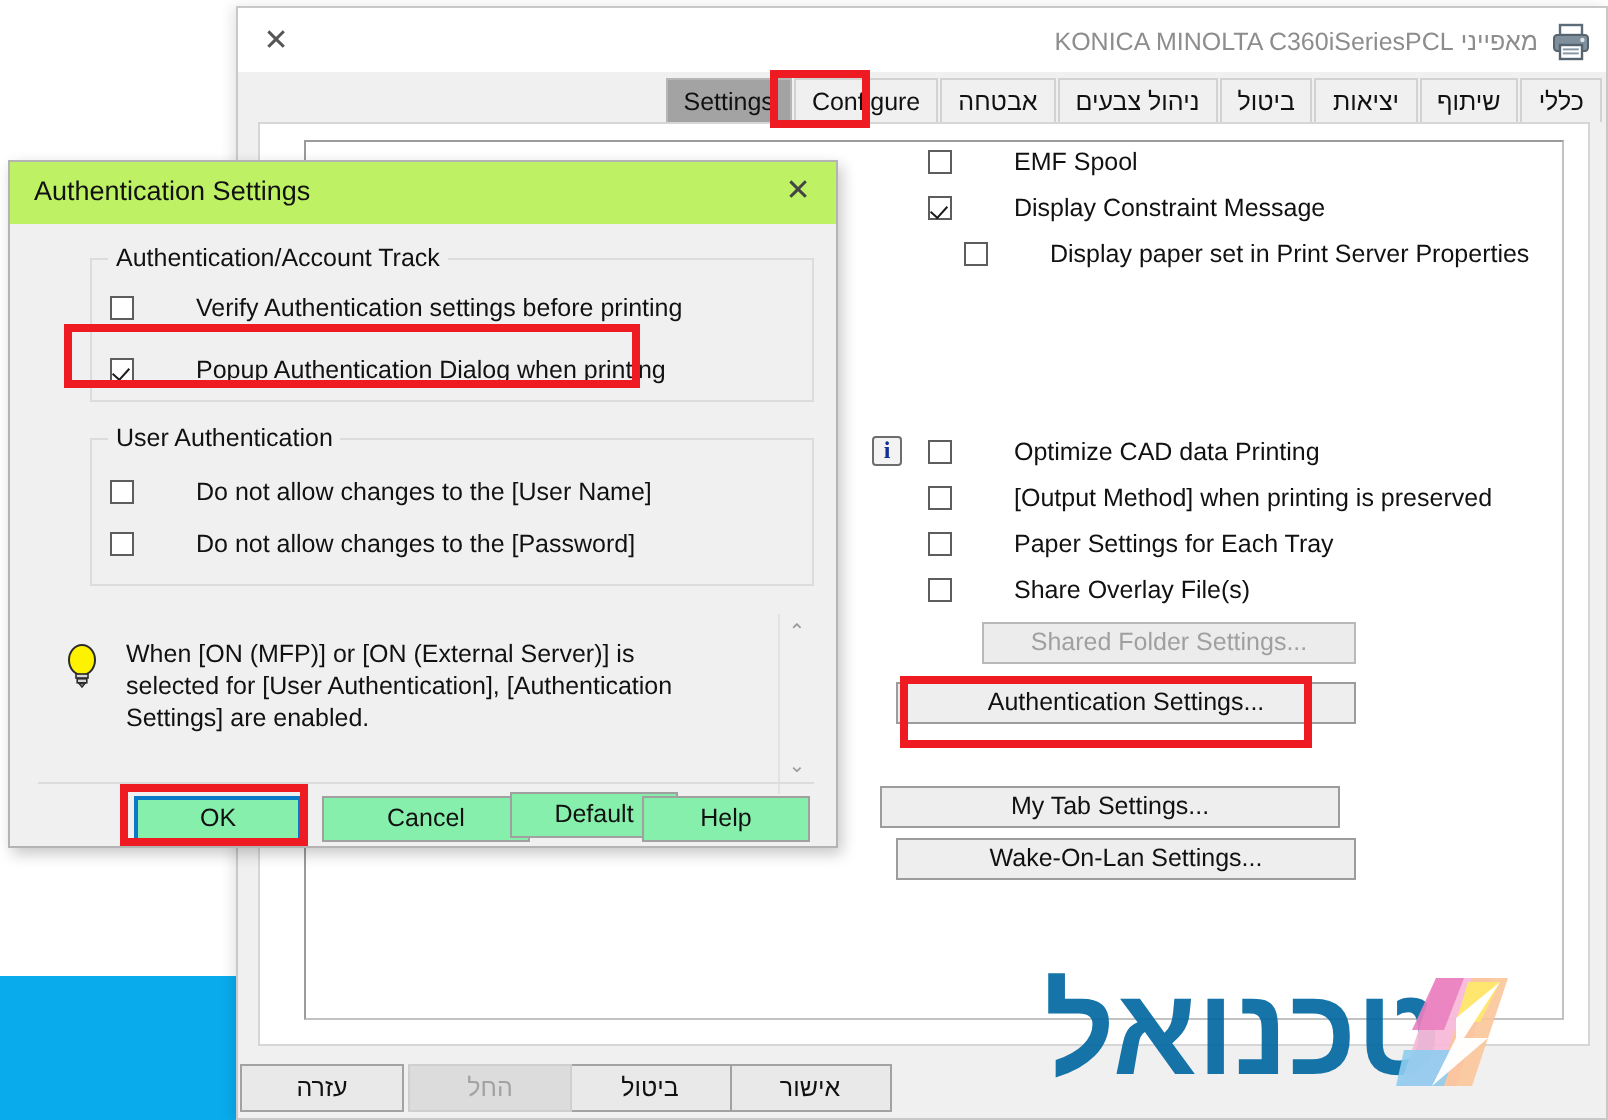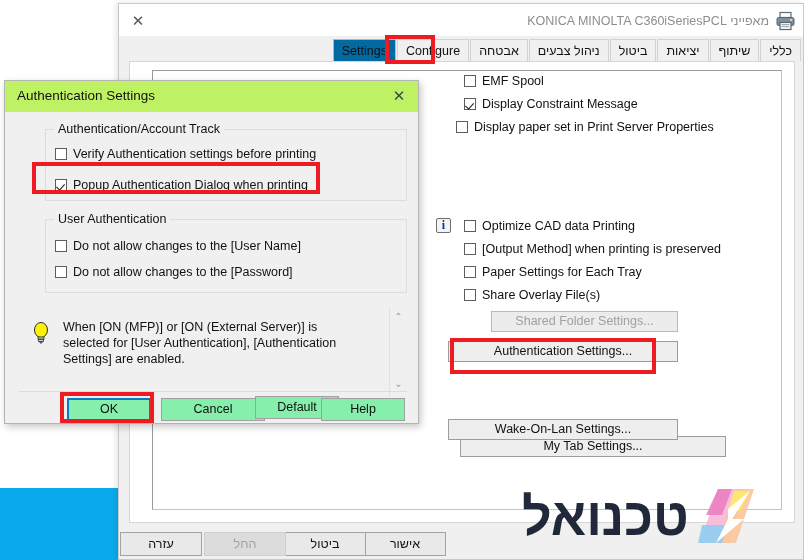--- a/index.html
+++ b/index.html
@@ -48,36 +48,36 @@
     position:absolute;left:0;top:33px;width:100%;height:25px;
     background:#f0f0f0;direction:rtl;white-space:nowrap;
     box-sizing:border-box;
   }
   .tabstrip .tabs-inner{position:absolute;right:2px;top:2px;display:flex;flex-direction:row;}
   .tab{
     height:22px;line-height:22px;padding:0 8px;margin-left:1px;
     background:#f0f0f0;border:1px solid #d2d2d2;border-bottom:none;
     font-size:12.5px;color:#111;box-sizing:border-box;cursor:default;
   }
-  .tab.selected{background:#0369a1;border-color:#b6b6b6;}
+  .tab.selected{background:#a3a3a3;border-color:#b6b6b6;}
   .tab.ltr{direction:ltr;}
 
   
   .content-panel{
     position:absolute;left:10px;top:57px;width:666px;height:462px;
     background:#ffffff;border:1px solid #d6d6d6;box-sizing:border-box;
   }
   .inner-frame{
     position:absolute;left:22px;top:8px;width:630px;height:440px;
     border:1px solid #c2c2c2;border-top:1px solid #9b9b9b;border-left:1px solid #9b9b9b;
     box-sizing:border-box;background:transparent;
   }
 
   
-  .cbrow{position:absolute;display:flex;align-items:center;white-space:nowrap;}
+  .cbrow{position:absolute;display:flex;align-items:center;white-space:nowrap;gap:25px;}
   .cbox{
     width:12px;height:12px;border:1px solid #5d5d5d;background:#fff;
     box-sizing:border-box;position:relative;flex:0 0 auto;
   }
   .cbox.checked::after{
     content:"";position:absolute;left:2px;top:1.5px;width:4px;height:7px;
     border:solid #1b1b1b;border-width:0 1.6px 1.6px 0;transform:rotate(42deg);
   }
   .cblabel{margin-left:6px;font-size:12.5px;color:#111;line-height:14px;}
 
@@ -159,21 +159,21 @@
   .dbtn.focus{border:2px solid #0a7ac8;line-height:19px;}
 
   
   .redbox{position:absolute;border:4px solid #ef1b23;box-sizing:border-box;pointer-events:none;}
 
   
   .watermark{
     position:absolute;left:470px;top:487px;width:334px;height:66px;pointer-events:none;
   }
   .wm-text{
-    position:absolute;left:52px;top:2px;font-size:52px;font-weight:bold;color:#0f172a;
+    position:absolute;left:52px;top:2px;font-size:62px;font-weight:bold;color:#0369a1;
     direction:rtl;letter-spacing:0px;opacity:.92;line-height:56px;
   }
   .wm-logo{position:absolute;left:218px;top:-2px;width:72px;height:62px;}
 </style>
 </head>
 <body>
 
 <div id="root">
 
   <div class="bg-white-sheet"></div>
@@ -214,21 +214,21 @@
       <div class="inner-frame"></div>
 
       <div class="cbrow" style="left:334px;top:12px;">
         <span class="cbox"></span>
         <span class="cblabel">EMF Spool</span>
       </div>
       <div class="cbrow" style="left:334px;top:35px;">
         <span class="cbox checked"></span>
         <span class="cblabel">Display Constraint Message</span>
       </div>
-      <div class="cbrow" style="left:326px;top:58px;">
+      <div class="cbrow" style="left:352px;top:58px;">
         <span class="cbox"></span>
         <span class="cblabel">Display paper set in Print Server Properties</span>
       </div>
 
       <div class="info-icon" style="left:306px;top:156px;">
         <span>i</span>
       </div>
 
       <div class="cbrow" style="left:334px;top:157px;">
         <span class="cbox"></span>
@@ -242,21 +242,21 @@
         <span class="cbox"></span>
         <span class="cblabel">Paper Settings for Each Tray</span>
       </div>
       <div class="cbrow" style="left:334px;top:226px;">
         <span class="cbox"></span>
         <span class="cblabel">Share Overlay File(s)</span>
       </div>
 
       <div class="gbtn disabled" style="left:361px;top:249px;width:187px;">Shared Folder Settings...</div>
       <div class="gbtn" style="left:318px;top:279px;width:230px;">Authentication Settings...</div>
-      <div class="gbtn" style="left:330px;top:331px;width:266px;margin-top:43px;">My Tab Settings...</div>
+      <div class="gbtn" style="left:310px;top:331px;width:230px;">My Tab Settings...</div>
       <div class="gbtn" style="left:318px;top:357px;width:230px;">Wake-On-Lan Settings...</div>
     </div>
 
     <div class="hbtn" style="left:245px;top:528px;width:82px;">אישור</div>
     <div class="hbtn" style="left:165px;top:528px;width:82px;">ביטול</div>
     <div class="hbtn disabled" style="left:85px;top:528px;width:82px;">החל</div>
     <div class="hbtn" style="left:1px;top:528px;width:82px;">עזרה</div>
   </div>
 
   <div class="auth-dialog">

